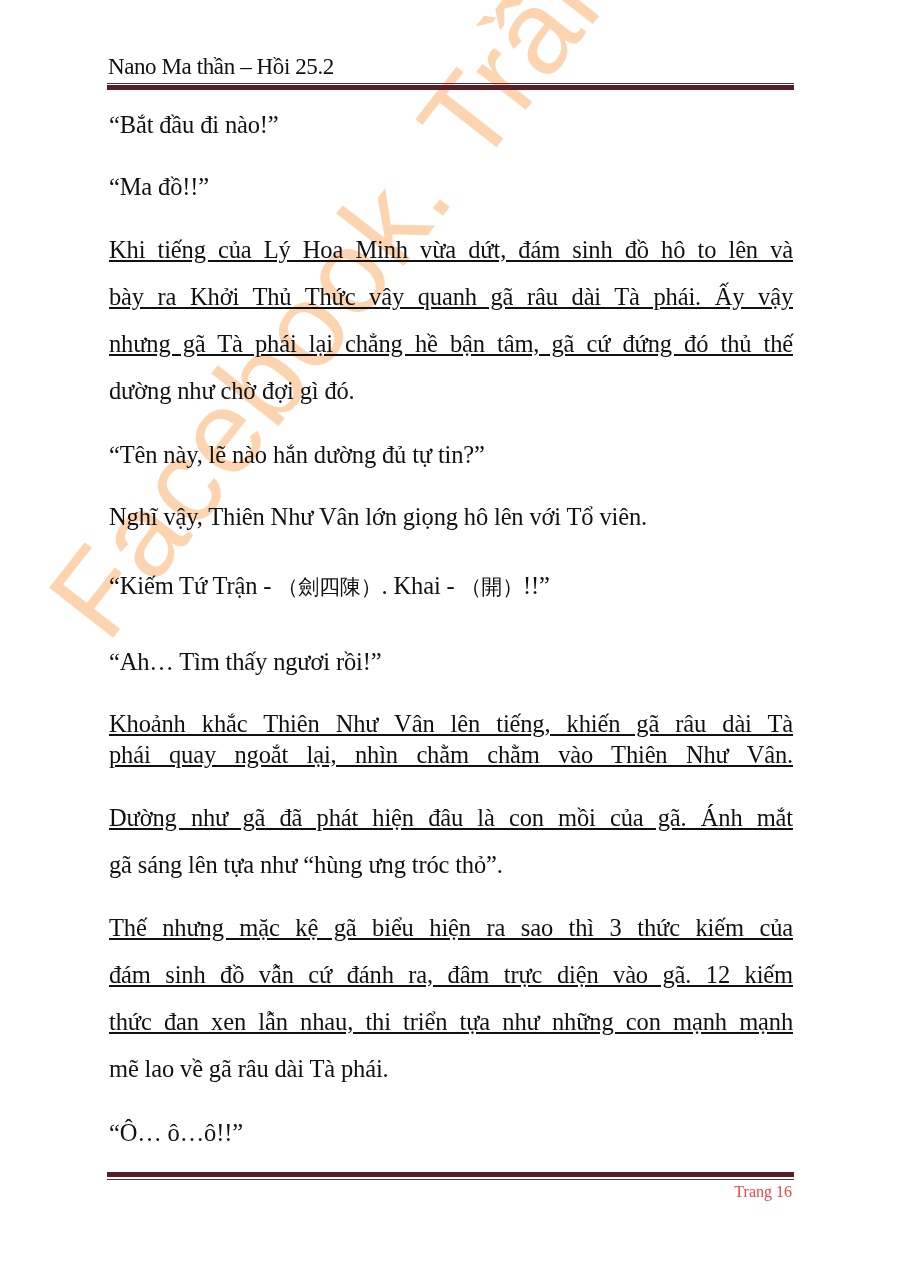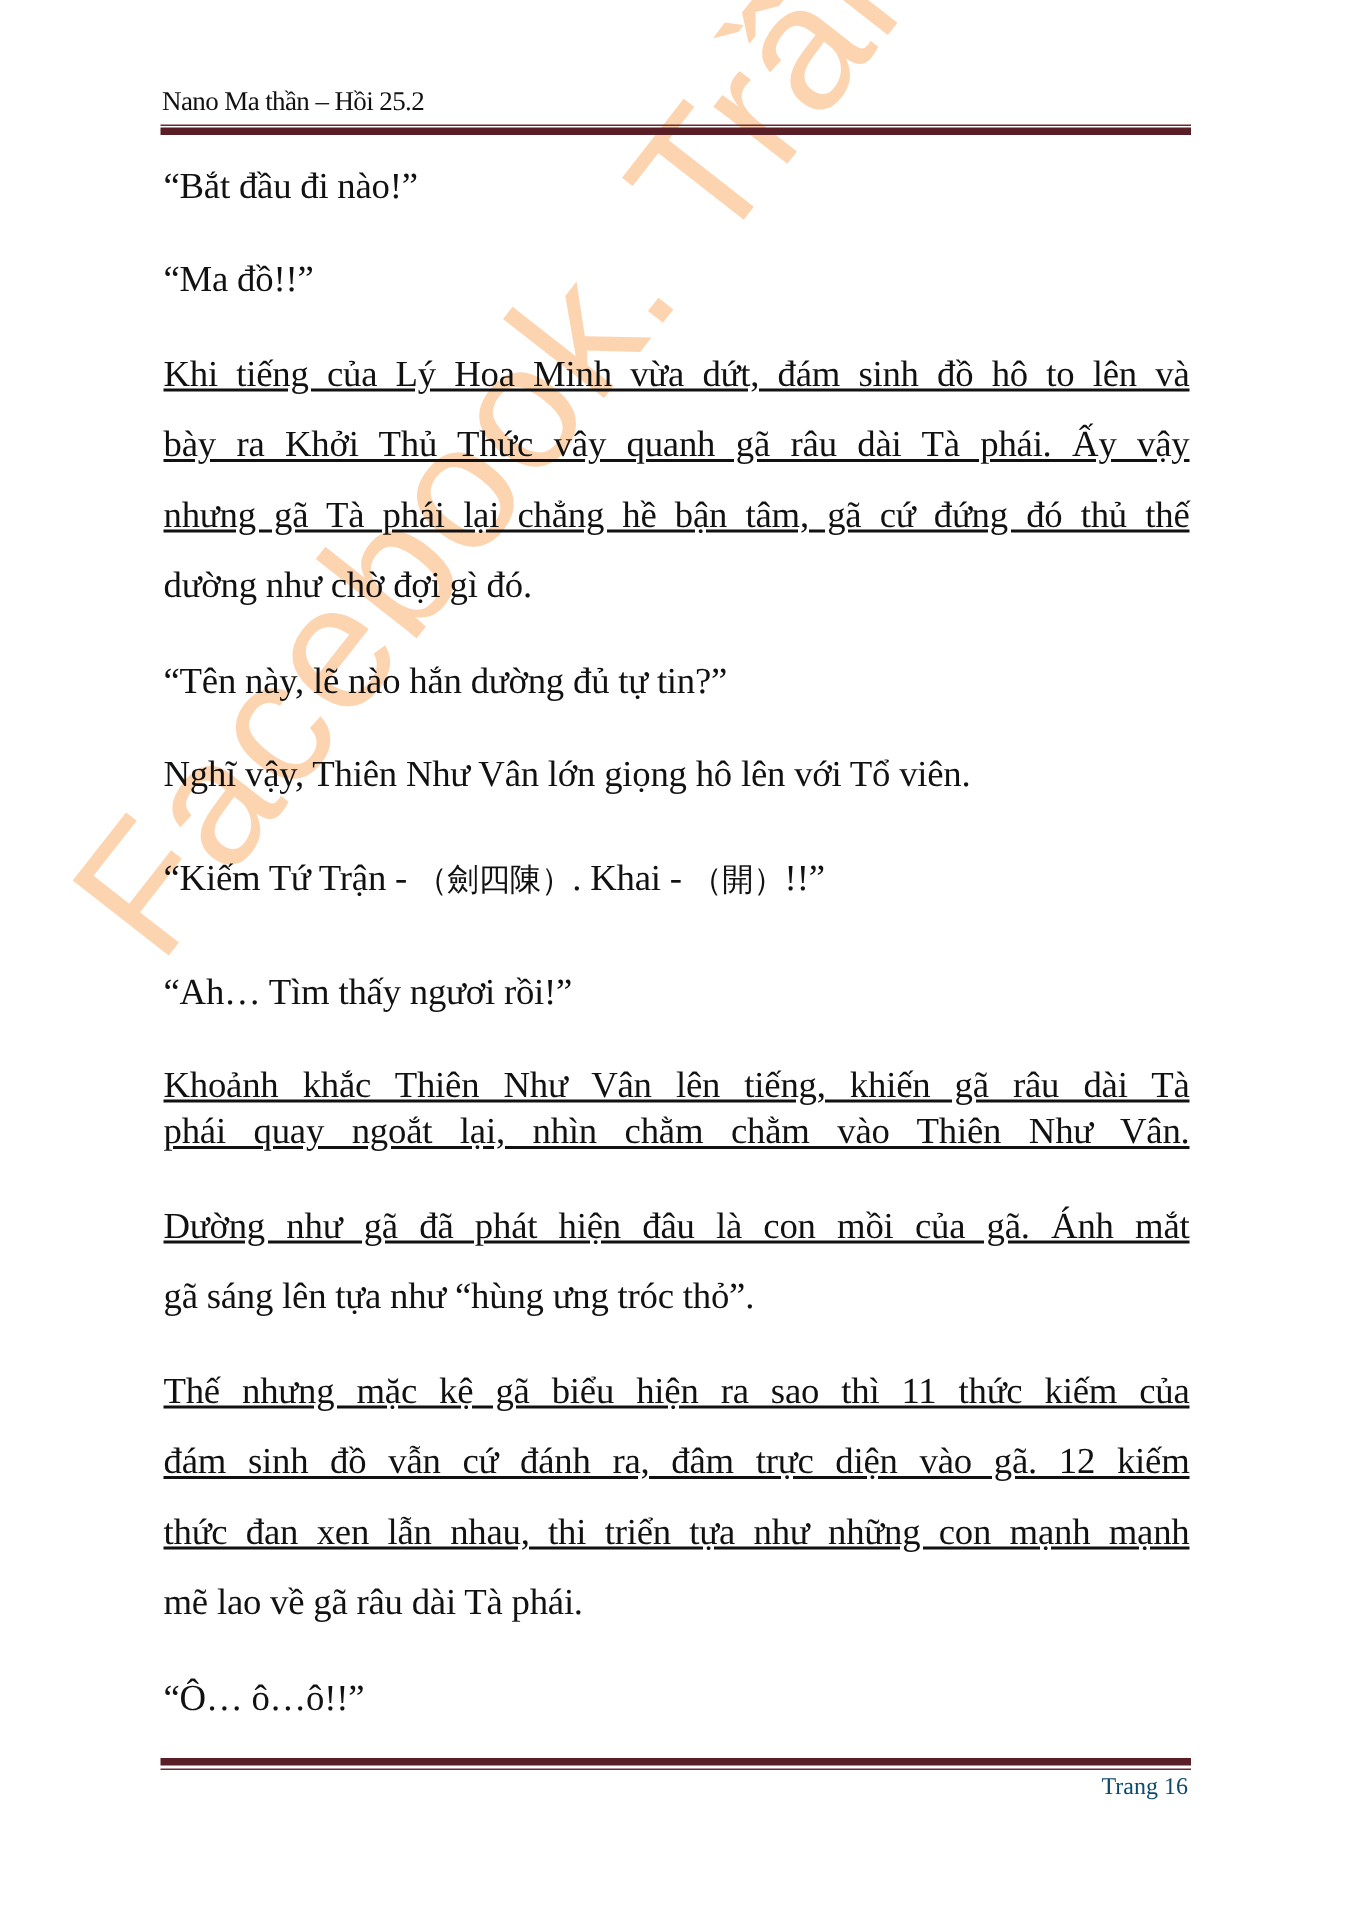--- a/index.html
+++ b/index.html
@@ -23,21 +23,21 @@
     }
     .header {
       position: absolute;
       left: 108px;
       width: 685px;
       top: 52px;
       height: 30px;
       display: flex;
       justify-content: space-between;
       align-items: flex-end;
-      font-size: 18px;
+      font-size: 23px;
       letter-spacing: -0.4px;
       color: #111;
     }
     .header span { display: block; line-height: 30px; }
     .rule-top-thin {
       position: absolute; left: 107px; width: 687px;
       top: 83px; height: 1px; background: #6b2a31;
     }
     .rule-top-thick {
       position: absolute; left: 107px; width: 687px;
@@ -50,21 +50,21 @@
     .rule-bot-thin {
       position: absolute; left: 107px; width: 687px;
       top: 1179px; height: 1px; background: #6b2a31;
     }
     .footer {
       position: absolute;
       right: 108px;
       top: 1182px;
       font-size: 16px;
       line-height: 20px;
-      color: #0c4a6e;
+      color: #ef4444;
     }
     .line {
       position: absolute;
       left: 109px;
       width: 684px;
       font-size: 24.5px;
       line-height: 30px;
       white-space: nowrap;
       letter-spacing: -0.15px;
     }
@@ -126,21 +126,21 @@
         <span>“Kiếm Tứ Trận - </span><span class="cjk">（劍四陳）</span><span>. Khai - </span><span class="cjk">（開）</span><span>!!”</span>
       </div>
 
       <div class="line" style="top:647px">“Ah… Tìm thấy ngươi rồi!”</div>
 
       <div class="line justify" style="top:709px">Khoảnh khắc Thiên Như Vân lên tiếng, khiến gã râu dài Tà</div>
       <div class="line justify" style="top:740px">phái quay ngoắt lại, nhìn chằm chằm vào Thiên Như Vân.</div>
       <div class="line justify" style="top:803px">Dường như gã đã phát hiện đâu là con mồi của gã. Ánh mắt</div>
       <div class="line" style="top:850px">gã sáng lên tựa như “hùng ưng tróc thỏ”.</div>
 
-      <div class="line justify" style="top:913px">Thế nhưng mặc kệ gã biểu hiện ra sao thì 11 thức kiếm của</div>
+      <div class="line justify" style="top:913px">Thế nhưng mặc kệ gã biểu hiện ra sao thì 3 thức kiếm của</div>
       <div class="line justify" style="top:960px">đám sinh đồ vẫn cứ đánh ra, đâm trực diện vào gã. 12 kiếm</div>
       <div class="line justify" style="top:1007px">thức đan xen lẫn nhau, thi triển tựa như những con mạnh mạnh</div>
       <div class="line" style="top:1054px">mẽ lao về gã râu dài Tà phái.</div>
 
       <div class="line" style="top:1118px">“Ô… ô…ô!!”</div>
     </div>
 
     <div class="rule-bot-thick"></div>
     <div class="rule-bot-thin"></div>
     <div class="footer">Trang 16</div>

